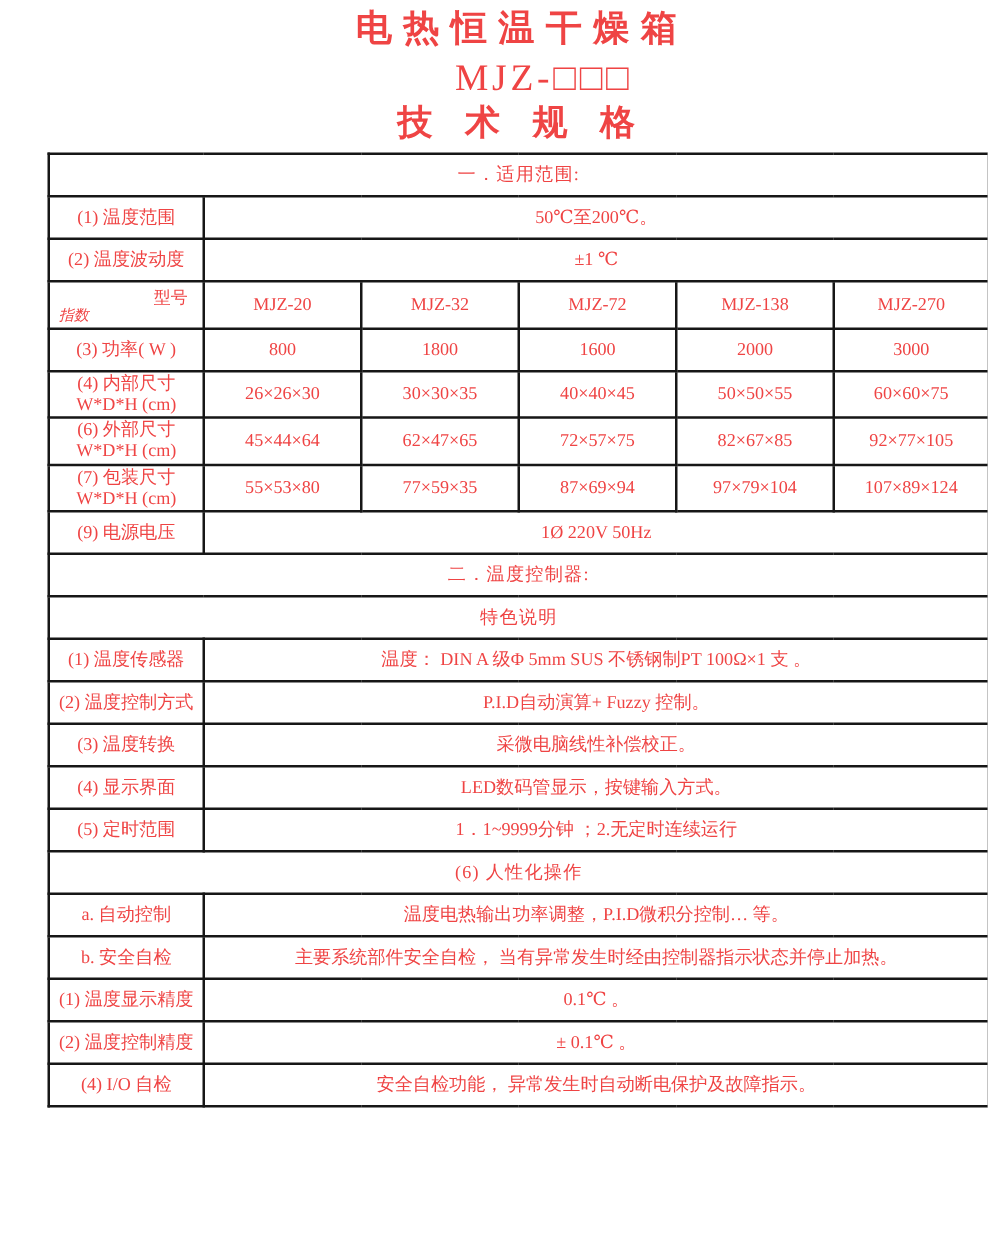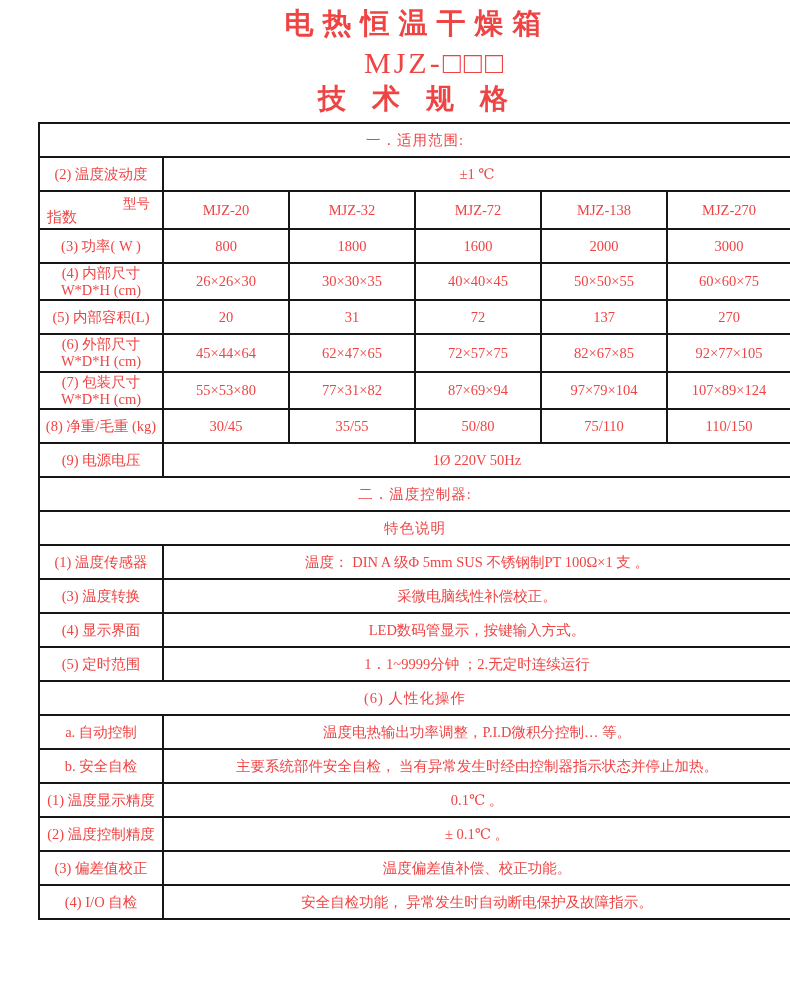--- a/index.html
+++ b/index.html
@@ -63,21 +63,21 @@
     text-align: left;
     font-size: 14px;
     padding-left: 4px;
     padding-right: 2px;
   }
   td.label-cell.center { text-align: center; }
   td.value-cell { font-size: 14.5px; }
   tr.models-row td { height: 34px; }
   td.corner-cell { position: relative; padding: 0; }
   .corner-top { position: absolute; top: 4px; right: 12px; font-size: 13.5px; }
-  .corner-bottom { position: absolute; bottom: 2px; left: 7px; font-size: 15px; }
+  .corner-bottom { position: absolute; bottom: 2px; left: 7px; font-size: 12px; font-style: italic; }
 </style>
 </head>
 <body>
 
 <div class="page">
   <div class="title-block">
     <div class="product-title">电热恒温干燥箱</div>
     <div class="model-code">MJZ-□□□</div>
     <div class="doc-title">技术规格</div>
   </div>
@@ -89,20 +89,24 @@
       <col style="width:126px">
       <col style="width:126px">
       <col style="width:126px">
       <col style="width:124px">
     </colgroup>
     <tbody>
         <tr>
           <td class="section-cell" colspan="6">一．适用范围:</td>
         </tr>
         <tr>
+          <td class="label-cell center">(1) 温度范围</td>
+          <td class="value-cell" colspan="5">50℃至200℃。</td>
+        </tr>
+        <tr>
           <td class="label-cell center">(2) 温度波动度</td>
           <td class="value-cell" colspan="5">±1 ℃</td>
         </tr>
         <tr class="models-row">
           <td class="corner-cell">
             <span class="corner-top">型号</span>
             <span class="corner-bottom">指数</span>
           </td>
           <td class="value-cell">MJZ-20</td>
           <td class="value-cell">MJZ-32</td>
@@ -120,66 +124,54 @@
         </tr>
         <tr>
           <td class="label-cell">(4) 内部尺寸W*D*H (cm)</td>
           <td class="value-cell">26×26×30</td>
           <td class="value-cell">30×30×35</td>
           <td class="value-cell">40×40×45</td>
           <td class="value-cell">50×50×55</td>
           <td class="value-cell">60×60×75</td>
         </tr>
         <tr>
-          <td class="label-cell">(5) 内部容积(L)</td>
-          <td class="value-cell">20</td>
-          <td class="value-cell">31</td>
-          <td class="value-cell">72</td>
-          <td class="value-cell">137</td>
-          <td class="value-cell">270</td>
-        </tr>
-        <tr>
           <td class="label-cell">(6) 外部尺寸W*D*H (cm)</td>
           <td class="value-cell">45×44×64</td>
           <td class="value-cell">62×47×65</td>
           <td class="value-cell">72×57×75</td>
           <td class="value-cell">82×67×85</td>
           <td class="value-cell">92×77×105</td>
         </tr>
         <tr>
           <td class="label-cell">(7) 包装尺寸W*D*H (cm)</td>
           <td class="value-cell">55×53×80</td>
-          <td class="value-cell">77×31×82</td>
+          <td class="value-cell">77×59×35</td>
           <td class="value-cell">87×69×94</td>
           <td class="value-cell">97×79×104</td>
           <td class="value-cell">107×89×124</td>
         </tr>
         <tr>
-          <td class="label-cell">(8) 净重/毛重 (kg)</td>
-          <td class="value-cell">30/45</td>
-          <td class="value-cell">35/55</td>
-          <td class="value-cell">50/80</td>
-          <td class="value-cell">75/110</td>
-          <td class="value-cell">110/150</td>
-        </tr>
-        <tr>
           <td class="label-cell">(9) 电源电压</td>
           <td class="value-cell" colspan="5">1Ø 220V 50Hz</td>
         </tr>
         <tr>
           <td class="section-cell" colspan="6">二．温度控制器:</td>
         </tr>
         <tr>
           <td class="section-cell" colspan="6">特色说明</td>
         </tr>
         <tr>
           <td class="label-cell">(1) 温度传感器</td>
           <td class="value-cell" colspan="5">温度： DIN A 级Φ 5mm SUS 不锈钢制PT 100Ω×1 支  。</td>
         </tr>
         <tr>
+          <td class="label-cell">(2) 温度控制方式</td>
+          <td class="value-cell" colspan="5">P.I.D自动演算+ Fuzzy 控制。</td>
+        </tr>
+        <tr>
           <td class="label-cell">(3) 温度转换</td>
           <td class="value-cell" colspan="5">采微电脑线性补偿校正。</td>
         </tr>
         <tr>
           <td class="label-cell">(4) 显示界面</td>
           <td class="value-cell" colspan="5">LED数码管显示，按键输入方式。</td>
         </tr>
         <tr>
           <td class="label-cell">(5) 定时范围</td>
           <td class="value-cell" colspan="5">1．1~9999分钟 ；2.无定时连续运行</td>
@@ -195,24 +187,20 @@
           <td class="label-cell center">b. 安全自检</td>
           <td class="value-cell" colspan="5">主要系统部件安全自检， 当有异常发生时经由控制器指示状态并停止加热。</td>
         </tr>
         <tr>
           <td class="label-cell">(1) 温度显示精度</td>
           <td class="value-cell" colspan="5">0.1℃ 。</td>
         </tr>
         <tr>
           <td class="label-cell">(2) 温度控制精度</td>
           <td class="value-cell" colspan="5">± 0.1℃ 。</td>
-        </tr>
-        <tr>
-          <td class="label-cell">(3) 偏差值校正</td>
-          <td class="value-cell" colspan="5">温度偏差值补偿、校正功能。</td>
         </tr>
         <tr>
           <td class="label-cell">(4) I/O 自检</td>
           <td class="value-cell" colspan="5">安全自检功能， 异常发生时自动断电保护及故障指示。</td>
         </tr>
       </tbody>
   </table>
 </div>
 
 </body></html>

